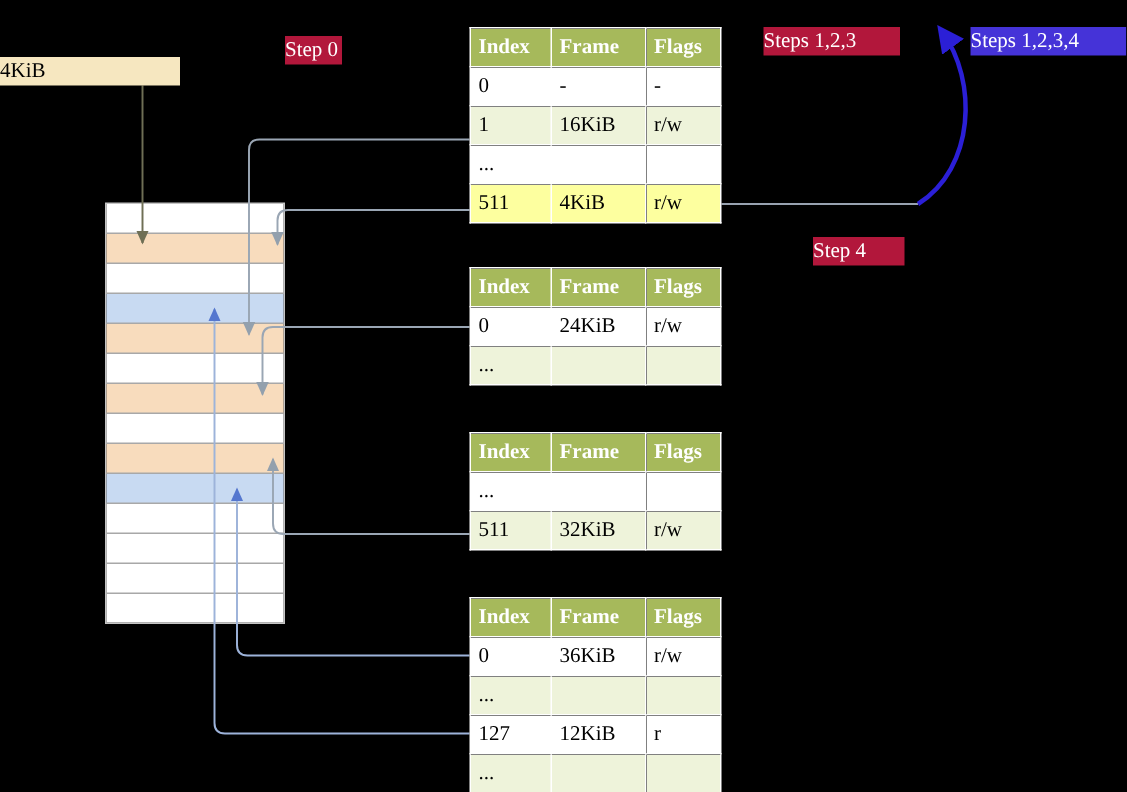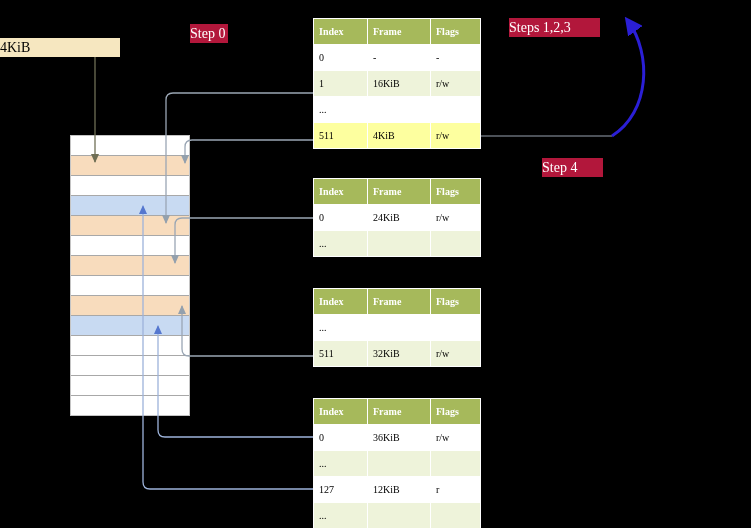--- a/index.html
+++ b/index.html
@@ -14,21 +14,21 @@
   }
   #frame-label  { left:0;   top:38px;  width:120px; background:#f6e7c0; color:#000; }
   #step0-label  { left:190px; top:24px;  width:38px;  background:#b2173b; color:#fff; }
   #steps123-label  { left:509px; top:18px; width:91px;  background:#b2173b; color:#fff; }
   #steps1234-label { left:647px; top:18px; width:104px; background:#4533d8; color:#fff; }
   #step4-label  { left:542px; top:158px; width:61px;  background:#b2173b; color:#fff; }
 
   
   .ptable {
     position:absolute; left:313px; border-collapse:collapse; z-index:3;
-    font-size:10px; table-layout:fixed;border-radius:25px;
+    font-size:14px; table-layout:fixed;border-radius:25px;
   }
   .ptable col.c1 { width:54px; }
   .ptable col.c2 { width:63px; }
   .ptable col.c3 { width:50px; }
   .ptable th, .ptable td {
     border:1.5px solid #fff; height:26px; box-sizing:border-box;
     padding:0 5px; text-align:left; white-space:nowrap; overflow:hidden;
   }
   .ptable th { background:#a6b95b; color:#fff; font-weight:bold; }
   .ptable td { background:#fff; color:#000; }
@@ -55,20 +55,21 @@
   #arrows { position:absolute; left:0; top:0; z-index:2; pointer-events:none; }
 </style>
 </head>
 <body>
 
 <div class="stage">
 
   <div class="tag" id="frame-label">4KiB</div>
   <div class="tag" id="step0-label">Step 0</div>
   <div class="tag" id="steps123-label">Steps 1,2,3</div>
+  <div class="tag" id="steps1234-label">Steps 1,2,3,4</div>
   <div class="tag" id="step4-label">Step 4</div>
 
   <div id="memory">
       <div class="mem-row mem-white"></div>
       <div class="mem-row mem-peach"></div>
       <div class="mem-row mem-white"></div>
       <div class="mem-row mem-blue"></div>
       <div class="mem-row mem-peach"></div>
       <div class="mem-row mem-white"></div>
       <div class="mem-row mem-peach"></div>

